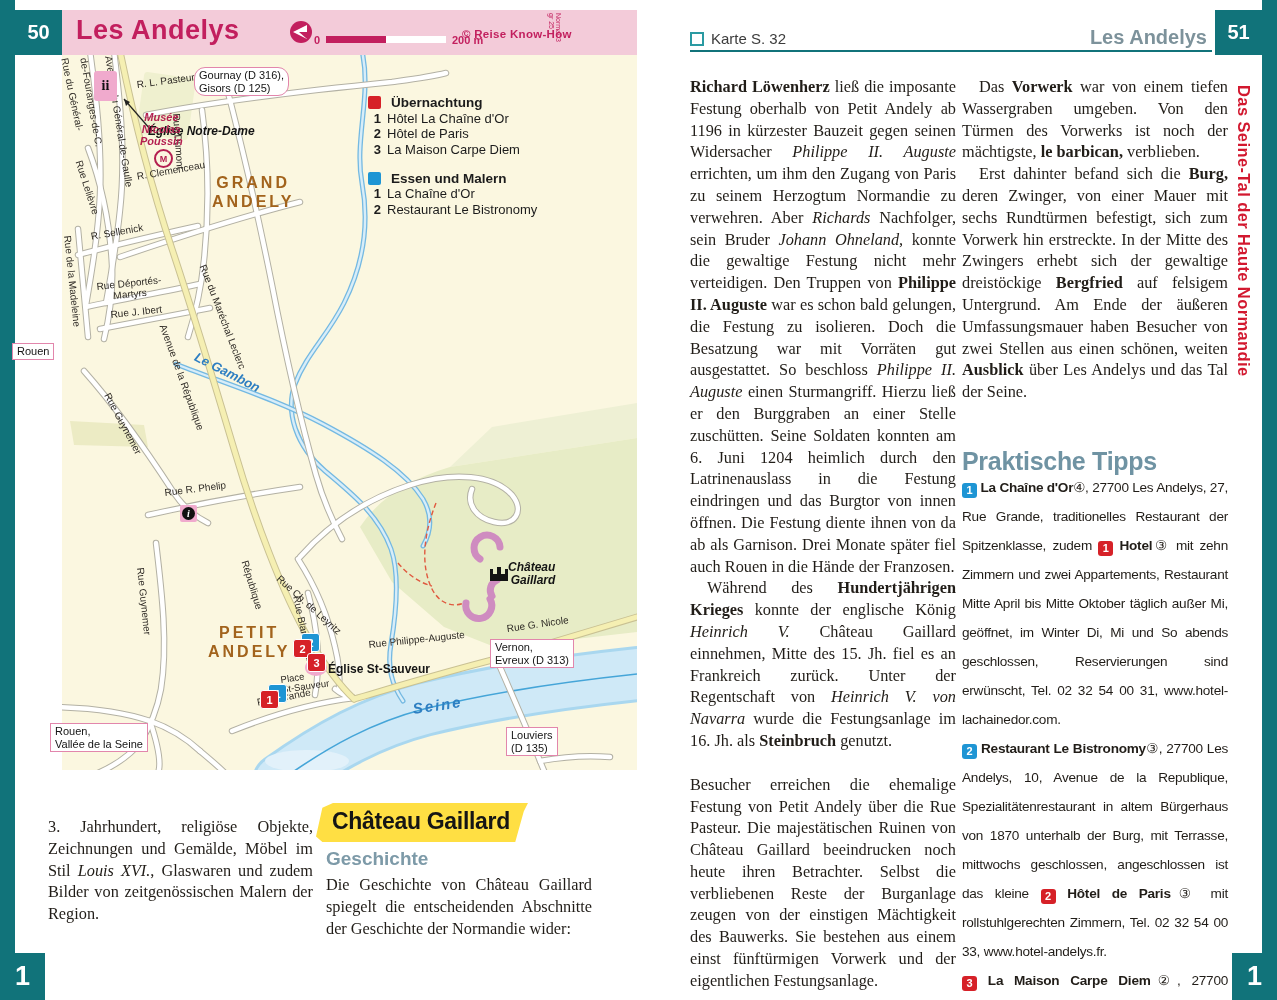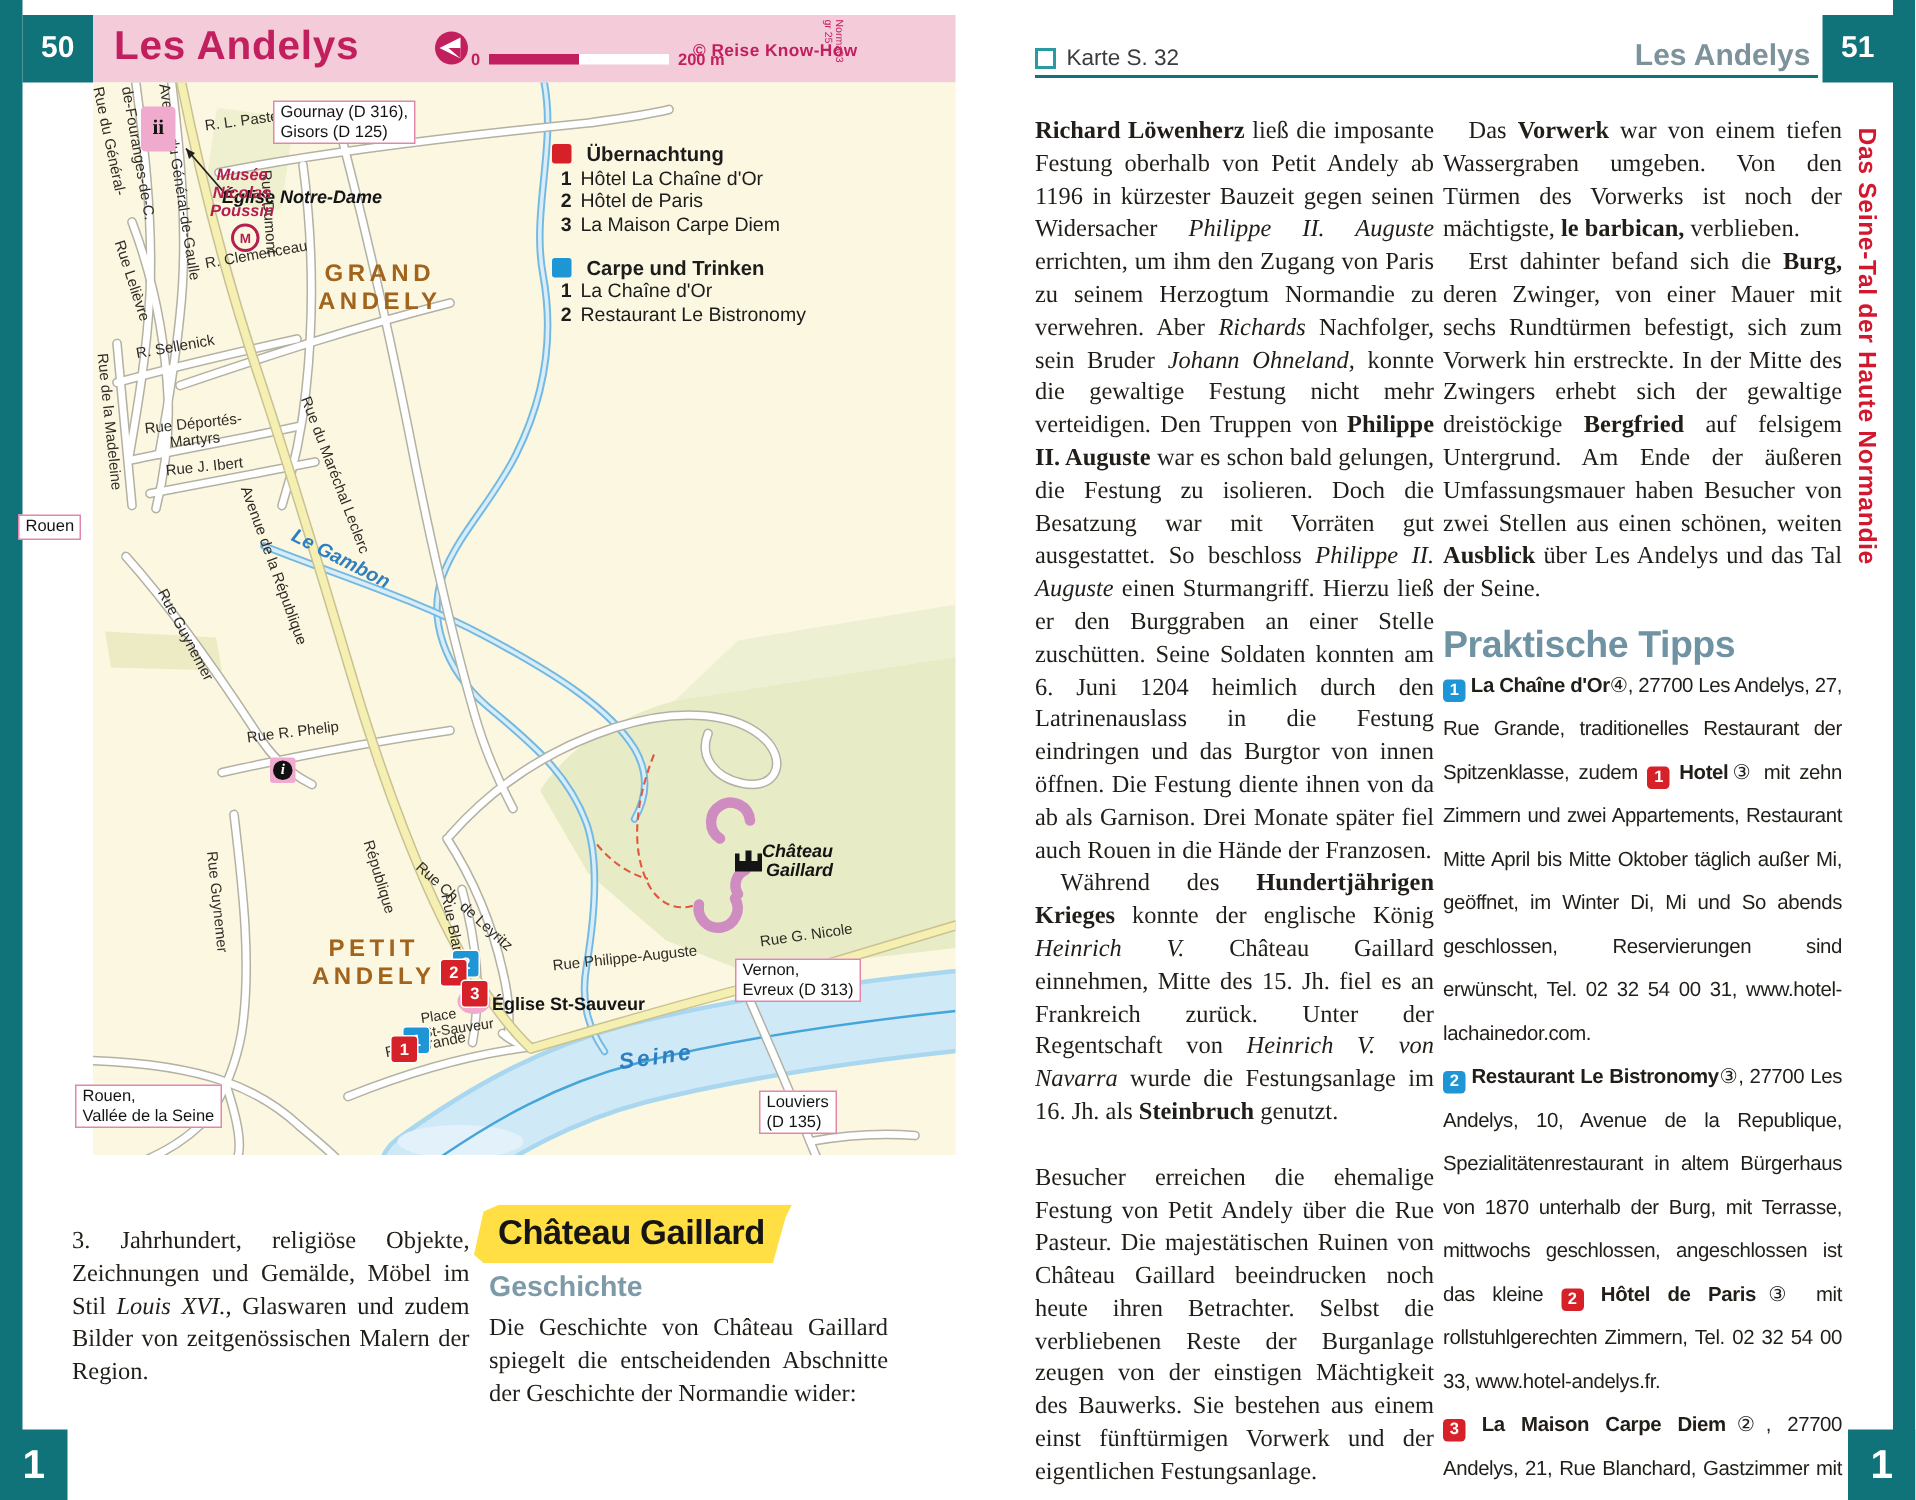--- a/index.html
+++ b/index.html
@@ -72,21 +72,21 @@
   #rhead-rule{position:absolute;left:690px;top:50px;width:522px;height:2px;background:#11737a;}
   #karte{position:absolute;left:690px;top:30px;font-family:"Liberation Sans",sans-serif;
        font-size:15px;color:#3c3c3c;display:flex;align-items:center;gap:7px;}
   #karte .sq{width:10px;height:10px;border:2px solid #2a9aa2;display:inline-block;}
   #rtitle{position:absolute;right:70px;top:26px;font-family:"Liberation Sans",sans-serif;
        font-weight:bold;font-size:20px;color:#7d929b;}
   .col{position:absolute;top:76px;width:266px;}
   .col p{margin:0;}
   .ind{text-indent:17px;}
   #tips-head{font-family:"Liberation Sans",sans-serif;font-weight:bold;font-size:25px;color:#6f93a3;
-       margin-top:17px;letter-spacing:-.3px;}
+       margin-top:48px;letter-spacing:-.3px;}
   #tips-sub{font-family:"Liberation Sans",sans-serif;font-weight:bold;font-size:18.5px;color:#8fa9b4;
        margin-top:17px;letter-spacing:-.2px;}
   .listing{font-family:"Liberation Sans",sans-serif;font-size:13.6px;line-height:29px;
        letter-spacing:-.25px;text-align:justify;margin-top:0;}
   .listing:first-of-type{margin-top:15px;}
   .badge{display:inline-flex;width:15px;height:15px;border-radius:3px;color:#fff;
        font-weight:bold;font-size:11px;align-items:center;justify-content:center;
        vertical-align:-2px;}
   .badge.red{background:#d62128;} .badge.blue{background:#1e95d4;}
   #sidebar-tab{position:absolute;left:1234px;top:85px;height:430px;
@@ -238,21 +238,21 @@
             <span class="n">2</span>
             <span>Hôtel de Paris</span>
           </div>
         <div class="leg-row">
             <span class="n">3</span>
             <span>La Maison Carpe Diem</span>
           </div>
       </div>
       <div style="position:relative;margin-top:14px;">
         <span class="leg-sq" style="top:1px;background:#1e95d4;"></span>
-        <div class="leg-title">Carpe und Trinken</div>
+        <div class="leg-title">Essen und Malern</div>
         <div class="leg-row">
             <span class="n">1</span>
             <span>La Chaîne d'Or</span>
           </div>
         <div class="leg-row">
             <span class="n">2</span>
             <span>Restaurant Le Bistronomy</span>
           </div>
       </div>
     </div>
@@ -312,21 +312,21 @@
           <span>i</span>
         </span>
       </div>
 
     <div class="badge-map bm-blue" style="left:239px;top:578px;">2</div>
     <div class="badge-map bm-red" style="left:231px;top:584px;">2</div>
     <div class="badge-map bm-red" style="left:245px;top:598px;">3</div>
     <div class="badge-map bm-blue" style="left:206px;top:629px;">1</div>
     <div class="badge-map bm-red" style="left:198px;top:635px;">1</div>
 
-    <div class="callout" style="left:120px;top:12px;">Gournay (D 316),
+    <div class="callout" style="left:132px;top:12px;border-radius:11px;">Gournay (D 316),
 Gisors (D 125)</div>
     <div class="callout" style="left:-50px;top:288px;">Rouen</div>
     <div class="callout" style="left:428px;top:584px;">Vernon,
 Evreux (D 313)</div>
     <div class="callout" style="left:444px;top:672px;">Louviers
 (D 135)</div>
     <div class="callout" style="left:-12px;top:668px;">Rouen,
 Vallée de la Seine</div>
   </div>
 

